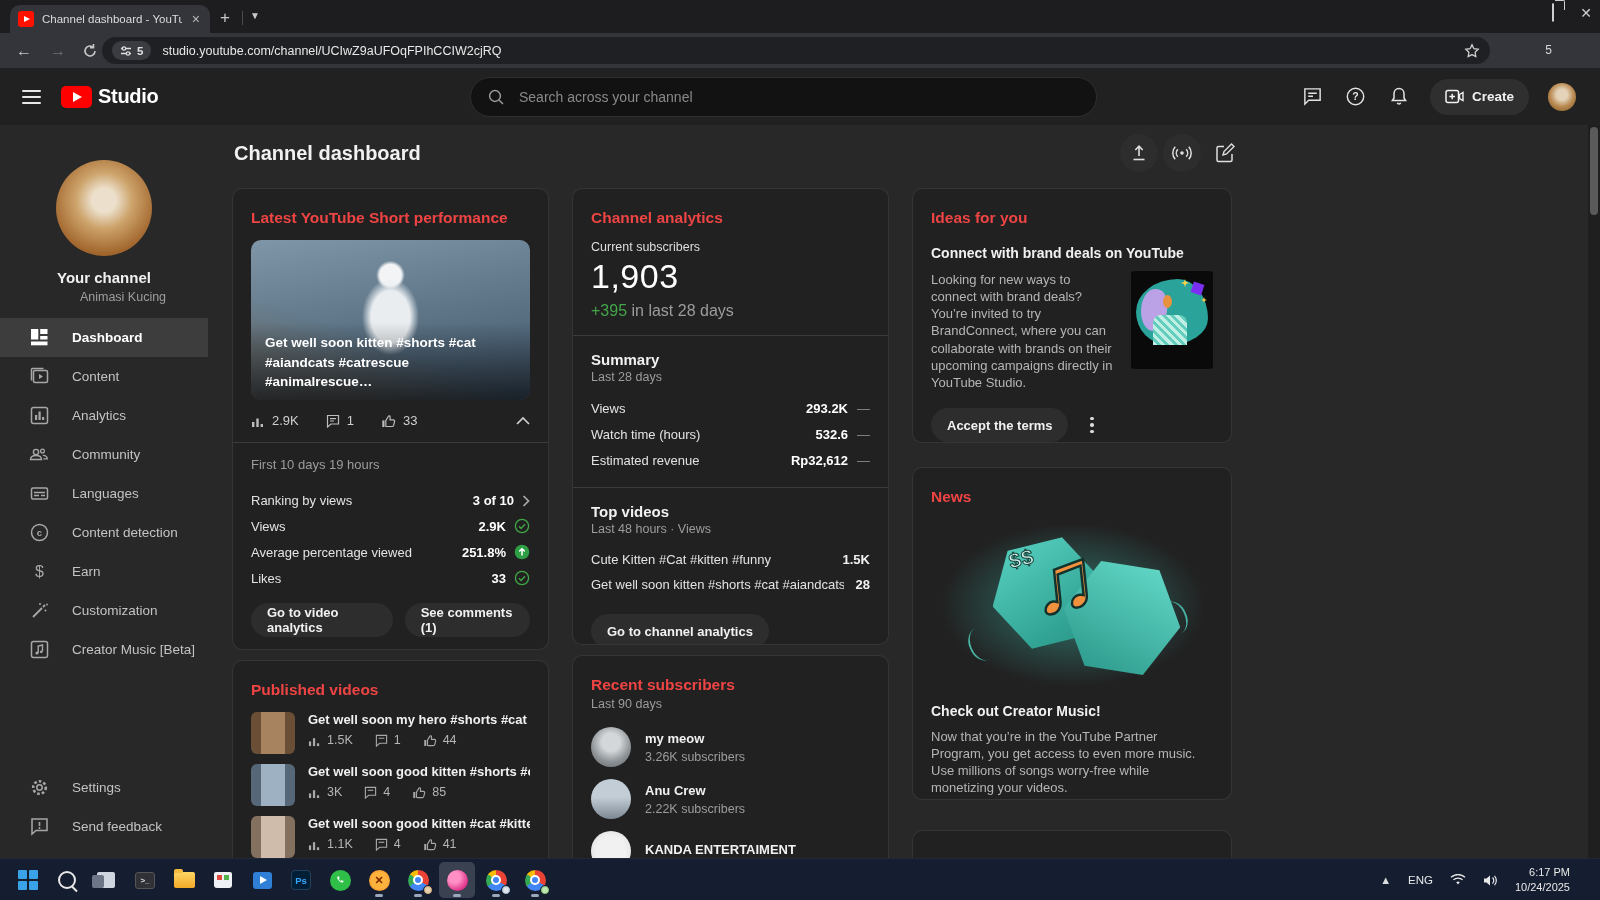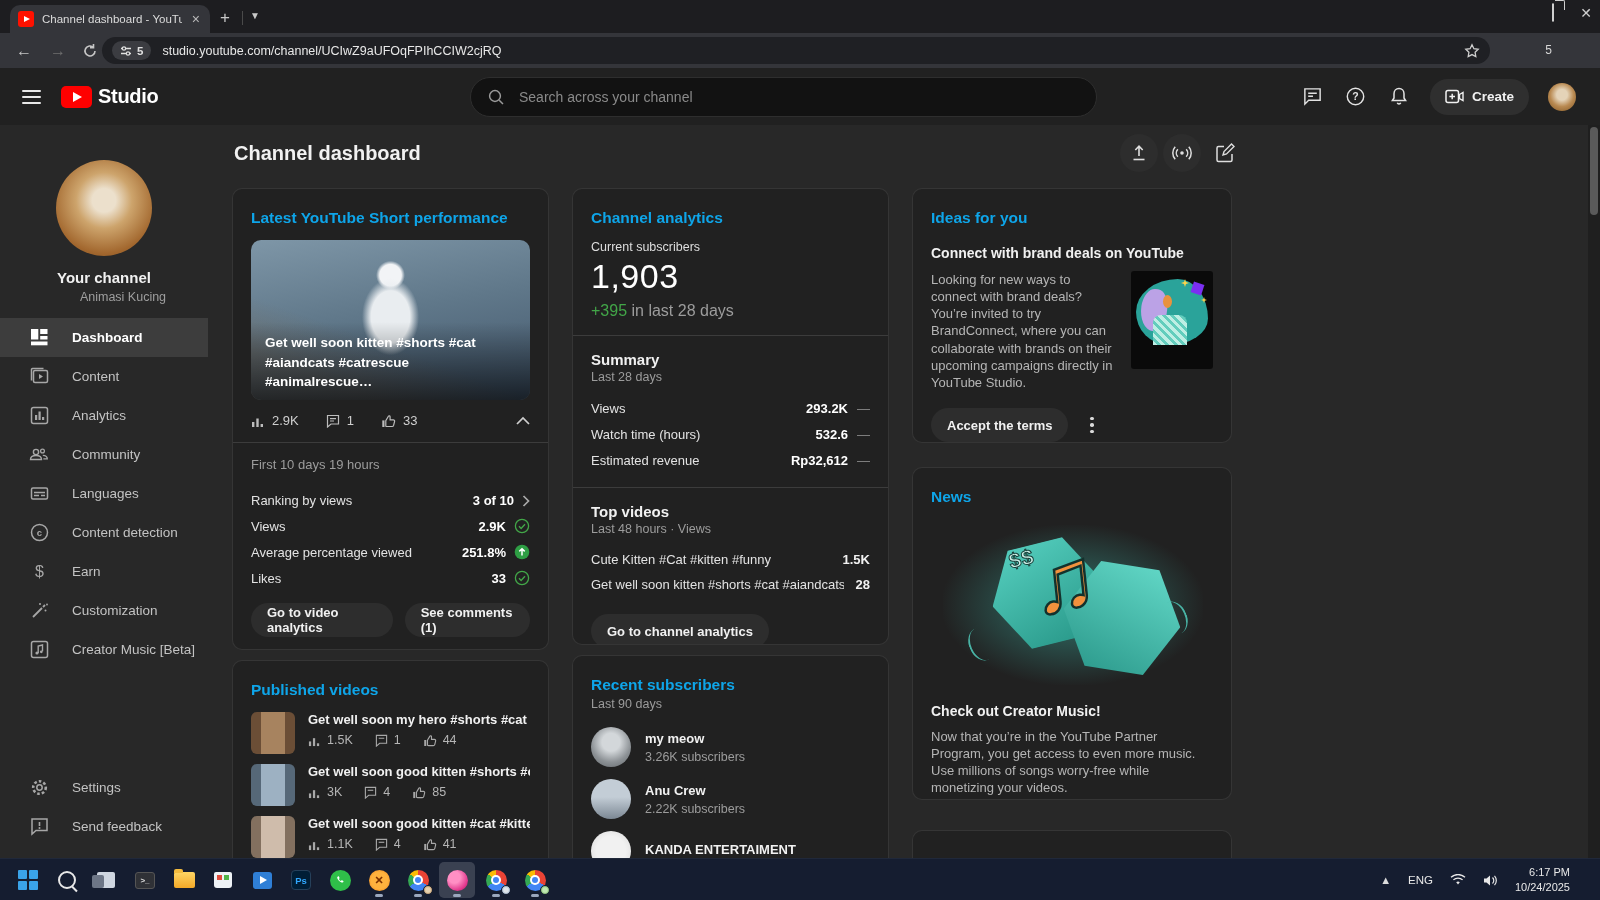--- a/index.html
+++ b/index.html
@@ -60,21 +60,21 @@
   .sspacer{flex:1;}
   .sfoot{padding-bottom:12px;}
 
   
   .content{position:absolute;left:208px;top:125px;width:1392px;height:733px;background:#282828;overflow:hidden;}
   .page-title{position:absolute;left:26px;top:17px;color:#f1f1f1;font-size:20px;font-weight:700;}
   .tacts{position:absolute;left:912px;top:9px;display:flex;gap:5px;}
   .tact{width:38px;height:38px;border-radius:50%;display:flex;align-items:center;justify-content:center;color:#dedede;}
   .tact.cbg{background:#2d2d2d;}
   .card{position:absolute;background:#212121;border:1px solid rgba(255,255,255,.09);border-radius:10px;overflow:hidden;}
-  .card-h{color:#0ea5e9;font-size:15.5px;font-weight:700;margin:20px 18px 13px;}
+  .card-h{color:#ef4444;font-size:15.5px;font-weight:700;margin:20px 18px 13px;}
   .gray{color:#9c9c9c;}
   .pill{display:inline-flex;align-items:center;height:34px;padding:0 16px;border-radius:17px;background:#2d2d2d;color:#f1f1f1;font-size:13px;font-weight:700;}
 
   
   .thumb{position:relative;margin:0 18px;height:160px;border-radius:10px;overflow:hidden;
     background:
       radial-gradient(46px 62px at 50% 48%,#e9edf0 0 42%,rgba(233,237,240,0) 62%),
       radial-gradient(24px 24px at 50% 22%,#f2f4f6 0 45%,rgba(242,244,246,0) 60%),
       linear-gradient(20deg,rgba(120,96,70,.35) 0 18%,rgba(120,96,70,0) 40%),
       linear-gradient(170deg,#7e96a7 0%,#60788a 45%,#41556a 100%);}

